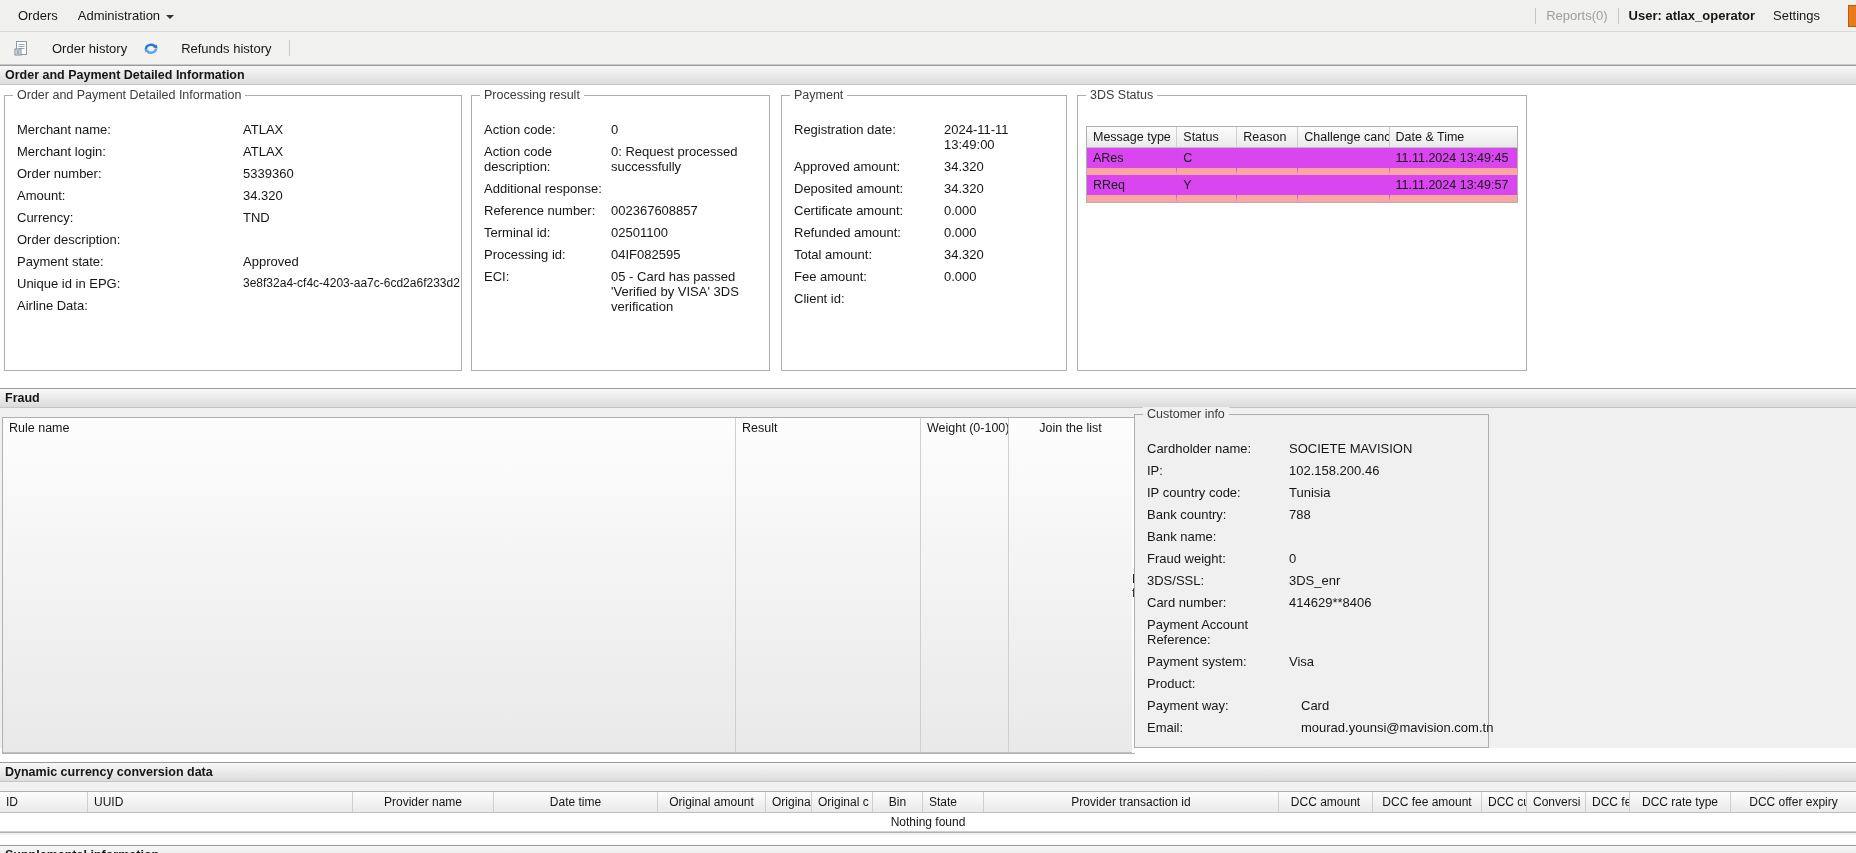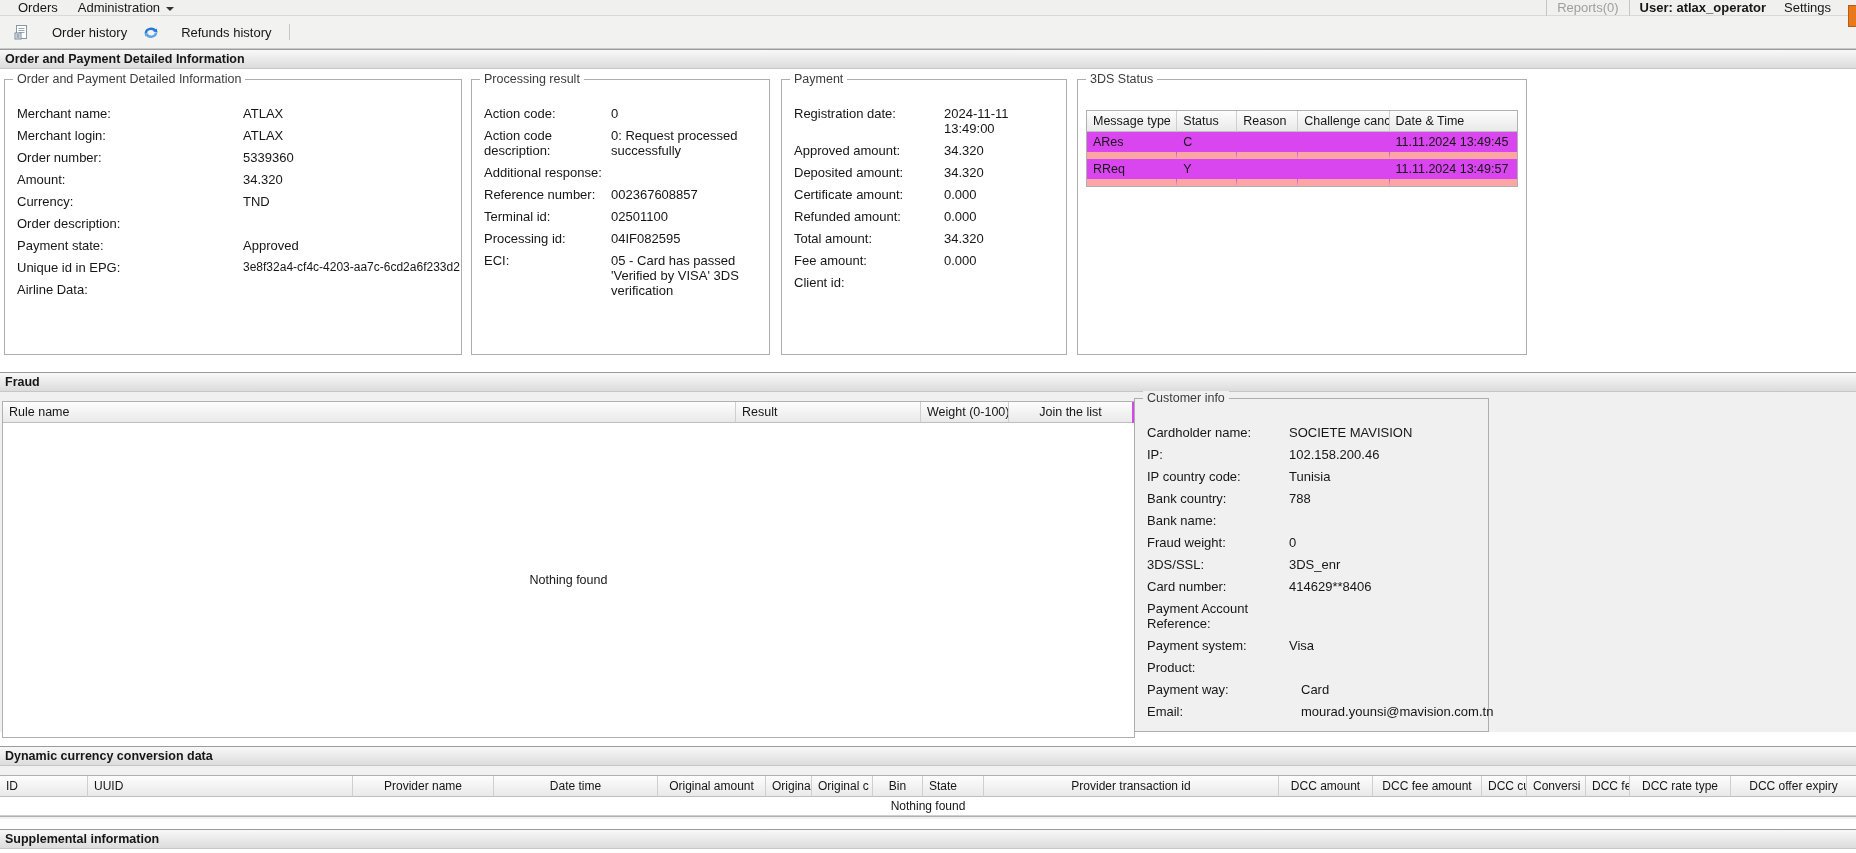--- a/index.html
+++ b/index.html
@@ -1,26 +1,26 @@
 <!DOCTYPE html>
 <html><head>
 <meta charset="utf-8">
 <style>
   *{box-sizing:border-box}
   html,body{margin:0;padding:0}
   body{width:1856px;height:853px;overflow:hidden;background:#fff;
        font-family:"Liberation Sans",sans-serif;font-size:13px;color:#161616}
 
   
-  .menubar{height:16px;background:#f0f0ef;border-bottom:1px solid #d9d9d9;
+  .menubar{height:32px;background:#f0f0ef;border-bottom:1px solid #d9d9d9;
            display:flex;align-items:center;padding-left:8px;position:relative}
   .menu-item{padding:0 10px;display:flex;align-items:center;gap:6px;cursor:default}
   .caret{width:0;height:0;border-left:4px solid transparent;border-right:4px solid transparent;
          border-top:4px solid #333;margin-top:2px}
-  .menubar-right{margin-left:auto;display:flex;align-items:center;padding-right:25px}
+  .menubar-right{margin-left:auto;display:flex;align-items:center;padding-right:36px}
   .vsep{width:1px;height:16px;background:#c6c6c6;margin:0 10px}
   .muted{color:#9e9e9e}
   .user{font-weight:bold;margin-right:18px}
   .logout-sliver{position:absolute;right:0;top:5px;width:8px;height:22px;
                  background:#e8791c;border:1px solid #b95e08;border-right:none}
 
   
   .toolbar{height:33px;background:#f2f2f1;border-bottom:1px solid #c9c9c9;
            display:flex;align-items:center;padding-left:6px}
   .tool-btn{display:flex;align-items:center;gap:22px;padding:3px 8px;cursor:default}
@@ -60,21 +60,21 @@
   .td{padding:3px 6px;border-right:1px solid transparent;white-space:nowrap;overflow:hidden}
   .tds-row .td{border-bottom:7px solid #fca5a5}
 
   
   .tds-c0{width:92px}.tds-c1{width:61px}.tds-c2{width:62px}.tds-c3{width:93px}.tds-c4{width:130px;border-right:none}
   #tds-table{margin:30px 8px 0 8px}
 
   
   .fraud-band{position:relative;height:340px;background:#f0f0f0}
   #fraud-table{position:absolute;left:2px;top:9px;width:1133px;height:337px;
-               display:flex;flex-direction:column}
+               display:flex;flex-direction:row}
   .fr-c0{width:733px}.fr-c1{width:185px}.fr-c2{width:88px;text-align:center}
   .fr-c3{width:123px;text-align:center;border-right:none}
   .fraud-body{flex:1;background:#fff;display:flex;align-items:center;justify-content:center}
   #fs-customer{left:1134px;top:6px;width:355px;height:334px;background:#f0f0f0}
   #fs-customer .fs-legend{background:#f0f0f0}
 
   
   .dcc-wrap{background:#f1f1f1;padding:9px 0 2px 0}
   #dcc-table{border-left:none;border-right:none;font-size:12px}
   .dcc-row{height:19px;display:flex;align-items:center;justify-content:center;

